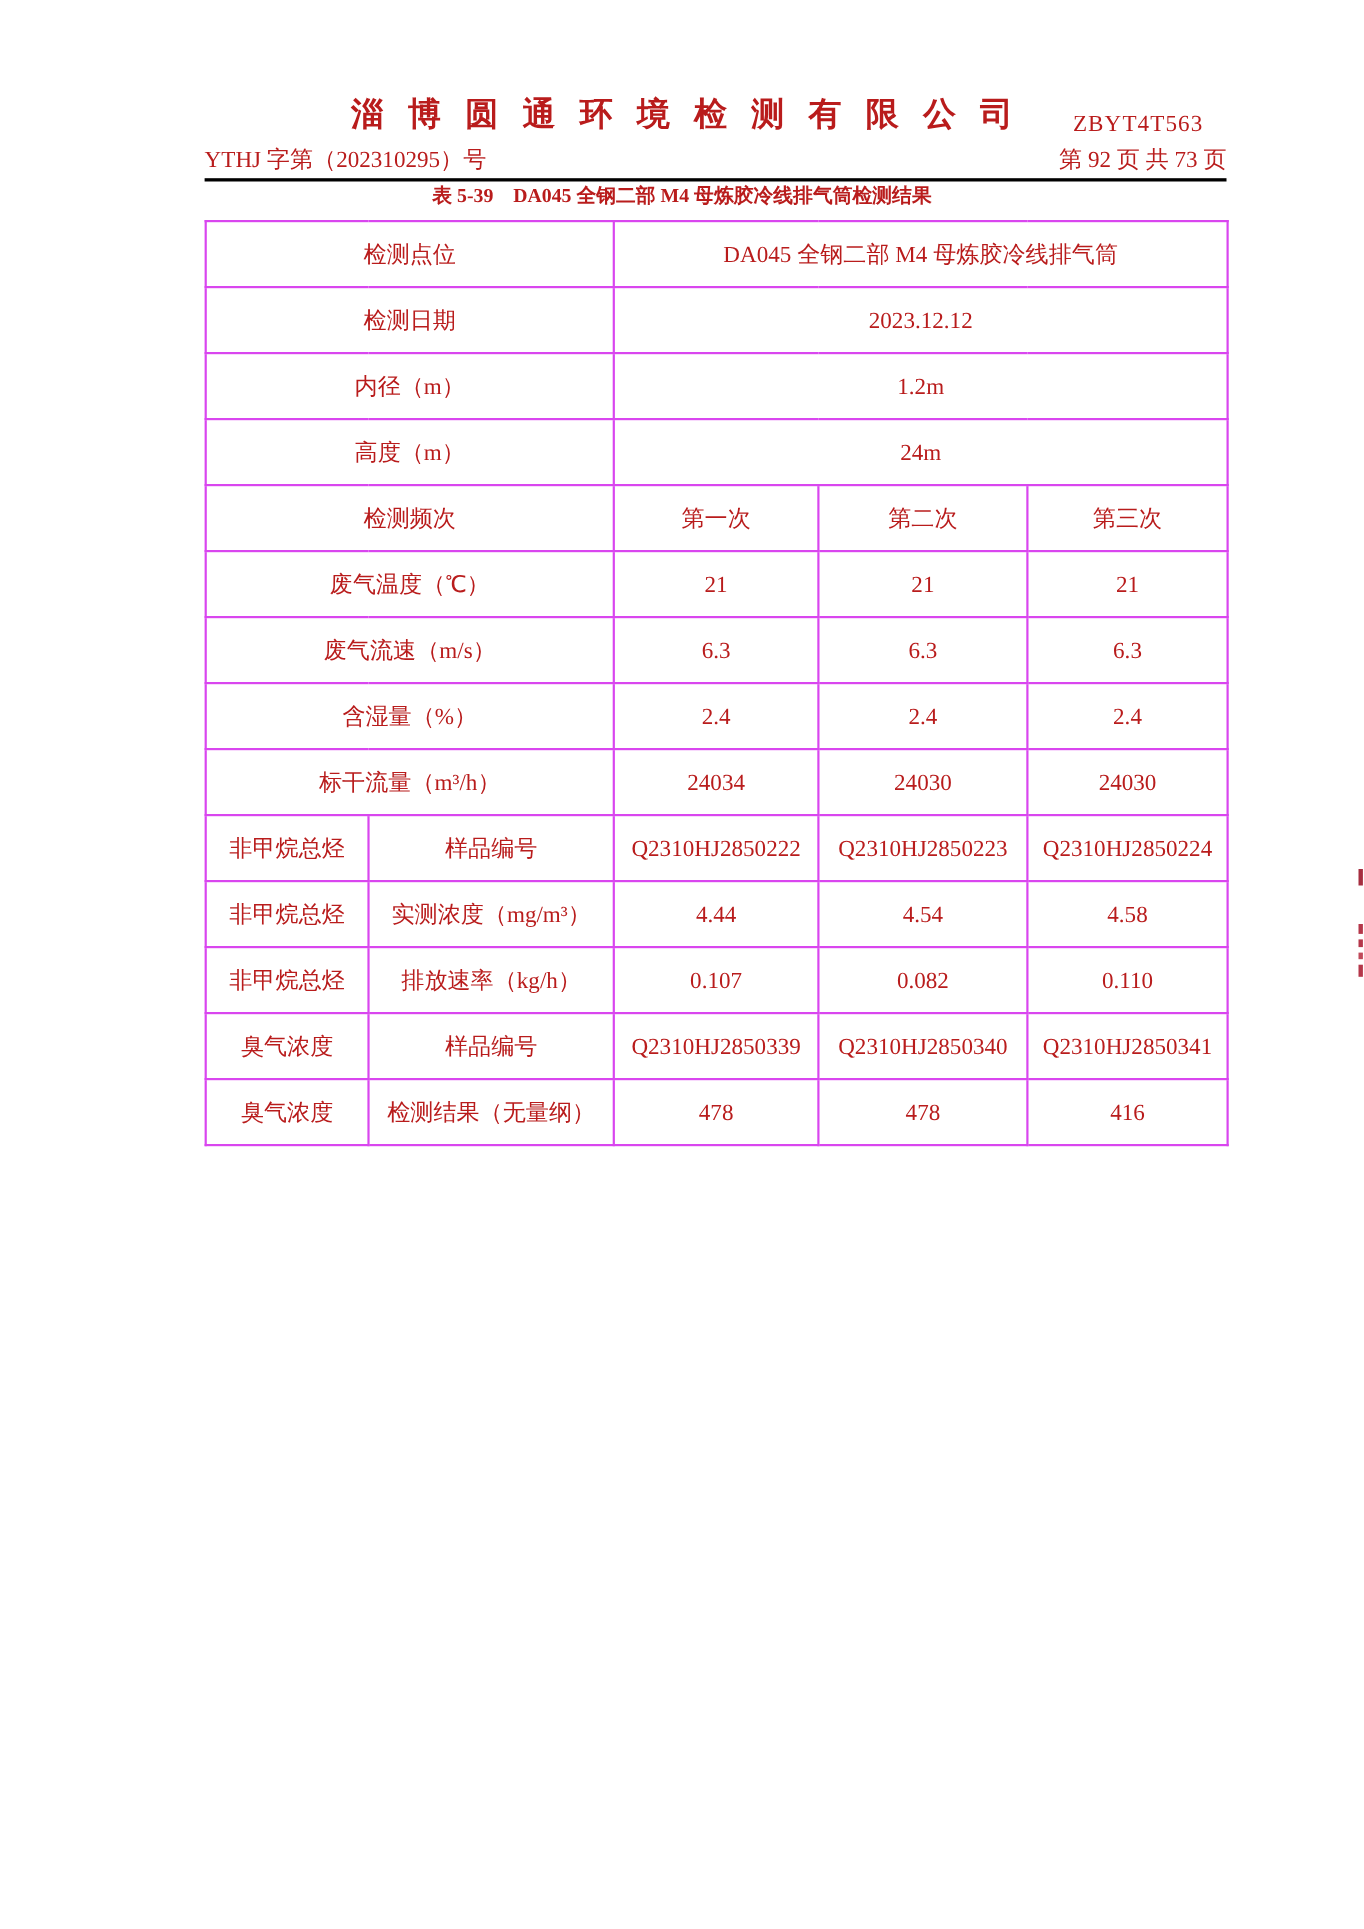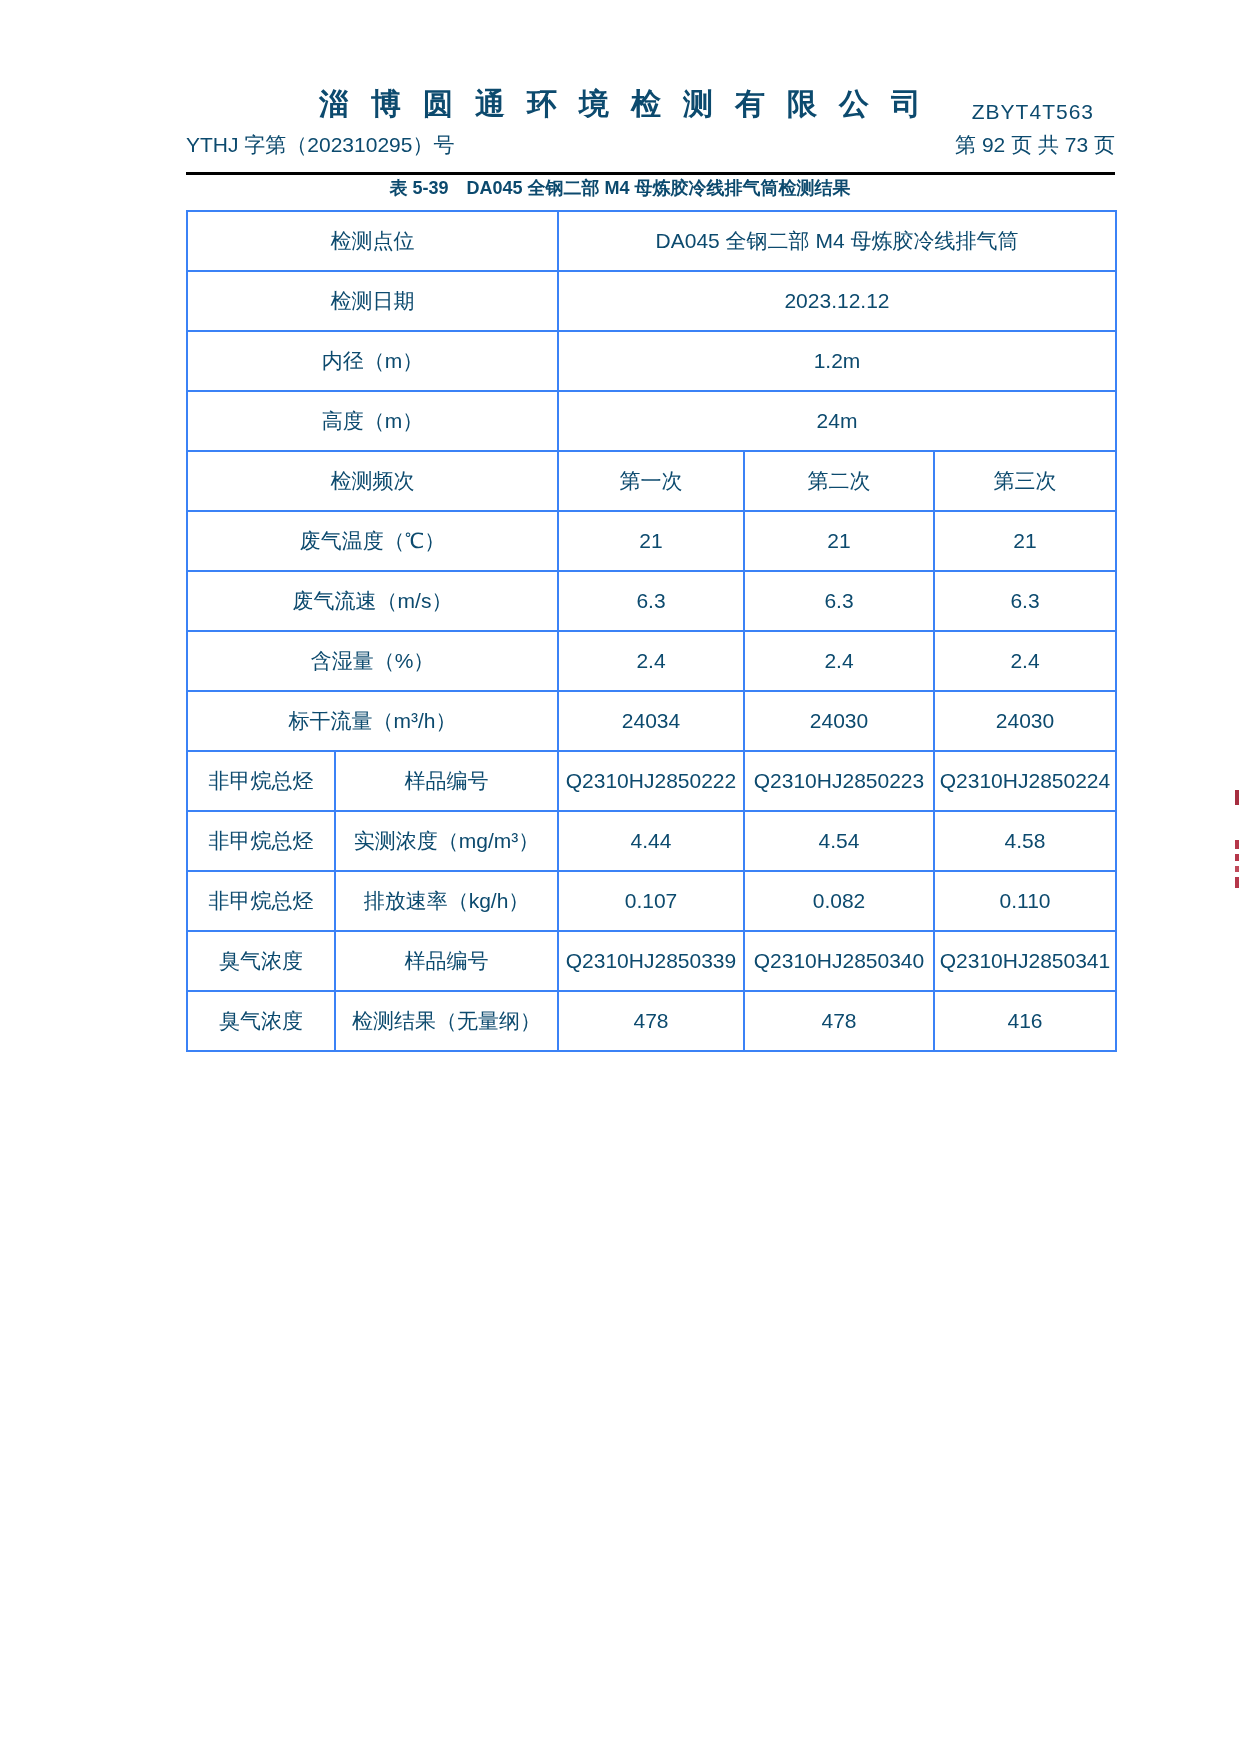--- a/index.html
+++ b/index.html
@@ -1,21 +1,21 @@
 <!DOCTYPE html>
 <html><head>
 <meta charset="utf-8">
 <style>
   html,body { margin:0; padding:0; background:#ffffff; }
   .page {
     position:relative;
     width:1240px; height:1384px;
     background:#ffffff;
-    color:#0c4a6e;
-    font-family:Liberation Sans, sans-serif;
+    color:#b91c1c;
+    font-family:Liberation Serif, serif;
     overflow:hidden;
   }
   
   .header-line { position:relative; padding-top:84px; text-align:center; }
   .company {
     display:inline-block;
     font-size:30px; font-weight:bold;
     letter-spacing:22px; padding-left:22px;
     white-space:nowrap;
   }
@@ -28,35 +28,35 @@
     font-size:46px; font-weight:bold;
     letter-spacing:26px; padding-left:26px;
     margin-top:10px; line-height:1.15;
     white-space:nowrap;
   }
   
   .meta-row {
     width:929px; margin:8px 0 0 186px;
     display:flex; justify-content:space-between; align-items:flex-end;
     font-size:21px; line-height:24px;
-    padding-bottom:15px;
+    padding-bottom:5px;
     border-bottom:3px solid #000;
   }
   
   .table-title {
     text-align:center; font-size:18px; font-weight:bold;
     margin-top:0; line-height:26px;
   }
   
   table.results {
     border-collapse:collapse; table-layout:fixed;
     width:929px; margin:9px 0 0 186px;
   }
   table.results td {
-    border:2px solid #3b82f6;
+    border:2px solid #d946ef;
     text-align:center; vertical-align:middle;
     font-size:21px; padding:0 4px;
     overflow:hidden; white-space:nowrap;
   }
   table.results tr { height:60px; }
   
   .red-mark { position:absolute; right:1px; width:4px; }
 </style>
 </head>
 <body>

